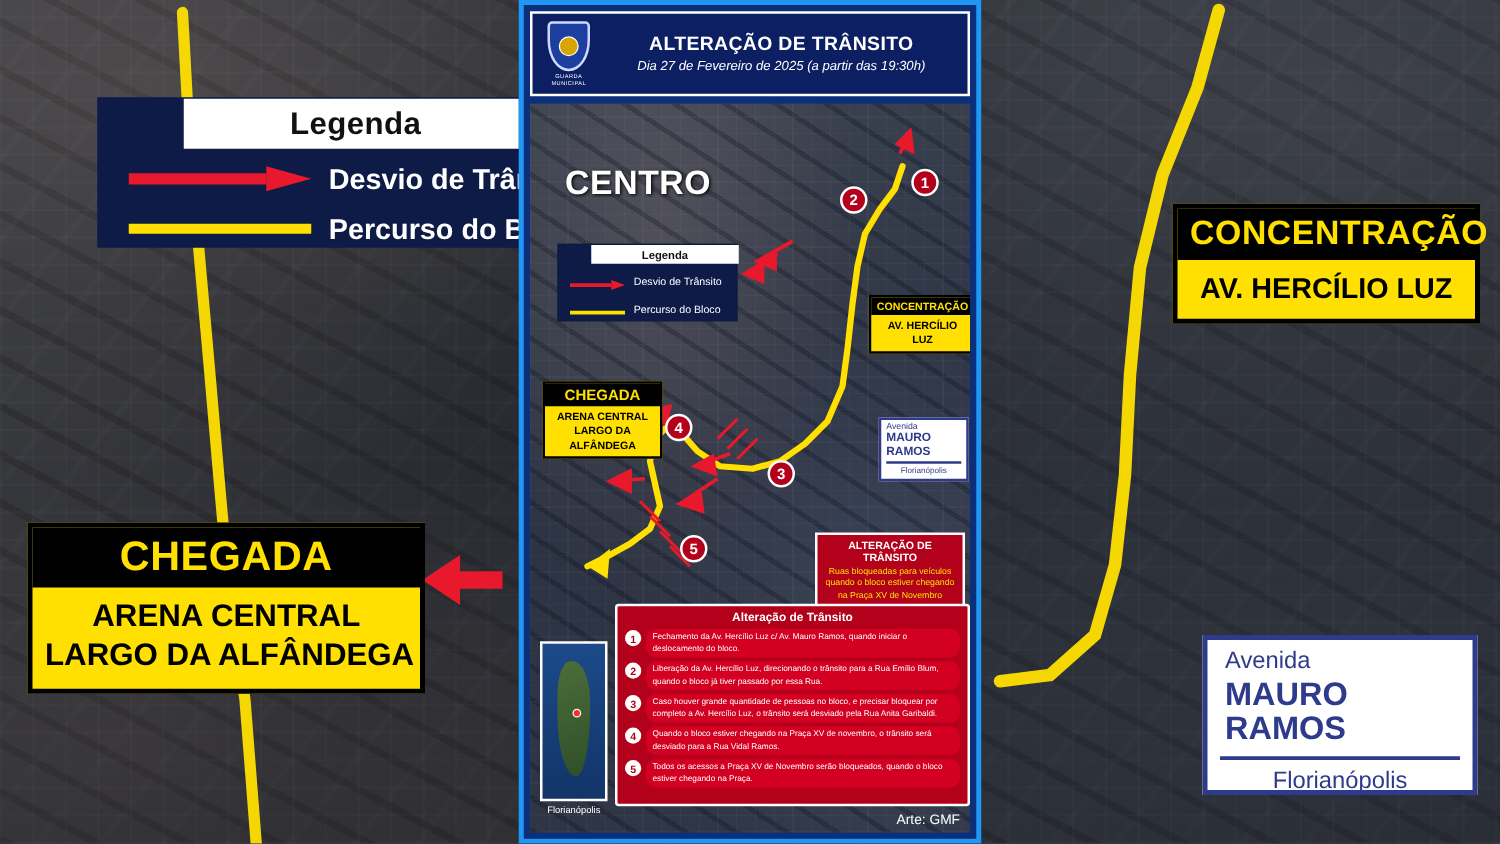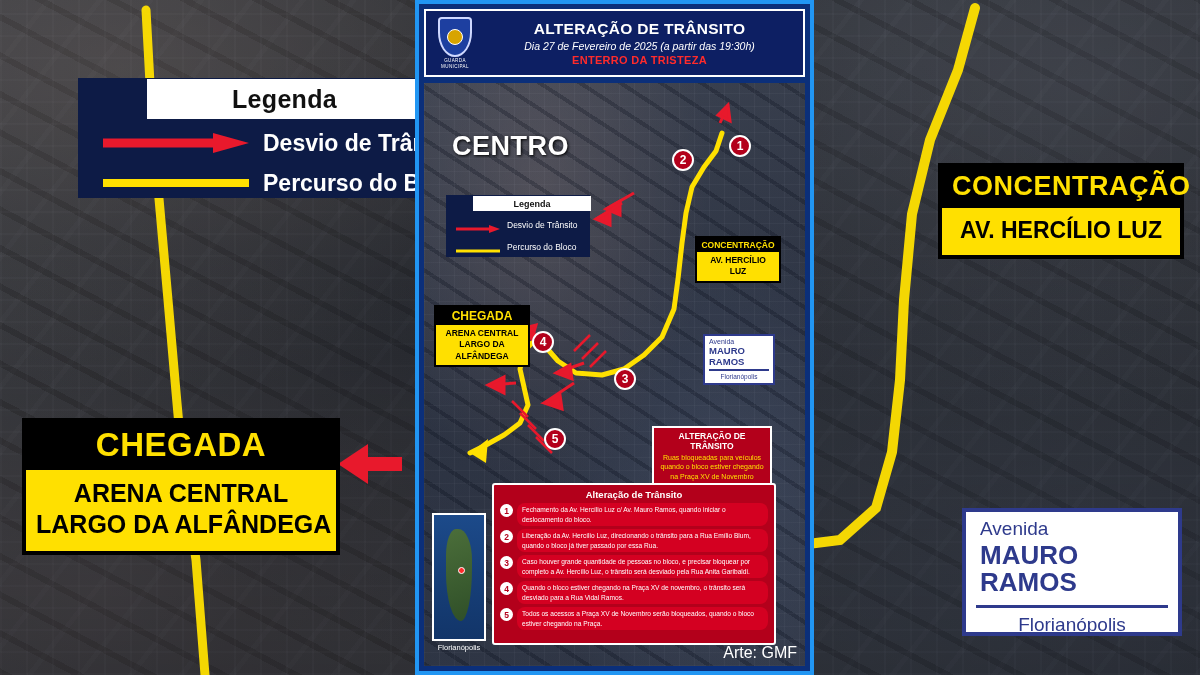--- a/index.html
+++ b/index.html
@@ -96,21 +96,21 @@
     background: #ffffff; border: 4px solid #2e3a8c;
     padding: 6px 8px; text-align: center; color: #2e3a8c;
   }
   .street-plate .sp-small { font-size: 19px; text-align: left; padding-left: 6px; }
   .street-plate .sp-main { font-size: 26px; font-weight: bold; line-height: 1.05; margin-top: 2px; text-align: left; padding-left: 6px;}
   .street-plate .sp-rule { height: 3px; background: #2e3a8c; margin: 8px 2px 6px; }
   .street-plate .sp-city { font-size: 19px; }
 
   
   .poster {
-    position: absolute; left: 415px; top: 0; width: 399px; height: 675px;
+    position: absolute; left: 415px; top: 0; width: 370px; height: 675px;
     background: #0b2f7a;
     border: 4px solid #2196f3;
     overflow: hidden;
   }
   .poster-header {
     margin: 5px; height: 68px; background: #0d1f63;
     border: 2px solid #ffffff;
     display: flex; align-items: center; position: relative;
   }
   .gm-badge {
@@ -237,21 +237,21 @@
     border-radius: 40% 55% 45% 60%/30% 35% 60% 55%;
   }
   .inset .ipin {
     position: absolute; left: 24px; top: 52px; width: 7px; height: 7px;
     background: #ff2b2b; border-radius: 50%; border: 1px solid #fff;
   }
   .inset-cap {
     position: absolute; left: 8px; top: 560px; width: 54px;
     color: #fff; font-size: 7.5px; text-align: center;
   }
-  .poster-map-credit { position: absolute; right: 8px; bottom: 4px; color: #fff; font-size: 16px; }
+  .poster-map-credit { position: absolute; right: 8px; bottom: 4px; color: #fff; font-size: 11px; }
 </style>
 </head>
 <body>
 
 <div id="stage">
 
   <div class="sat"></div>
   <div class="sat2"></div>
   <div class="bg-blue-tint"></div>
 
@@ -318,21 +318,20 @@
 
     <div class="poster-header">
       <div class="gm-badge">
         <div class="shield"></div>
         <div class="gm-txt">GUARDA</div>
         <div class="gm-txt">MUNICIPAL</div>
       </div>
       <div class="ph-text">
         <div class="ph-title">ALTERAÇÃO DE TRÂNSITO</div>
         <div class="ph-sub">Dia 27 de Fevereiro de 2025 (a partir das 19:30h)</div>
-        <div class="ph-red">ENTERRO DA TRISTEZA</div>
       </div>
     </div>
 
     <div class="poster-map">
       <div class="pm-tint"></div>
 
       <svg width="360" height="591" viewBox="0 0 360 591" style="position:absolute;inset:0;">
 
         <path d="M 298 50 L 292 68 L 280 84 L 268 104 L 262 130 L 258 160 L 254 196 L 250 226
                  L 238 254 L 220 272 L 200 286 L 178 292 L 152 290 L 134 278 L 120 262

